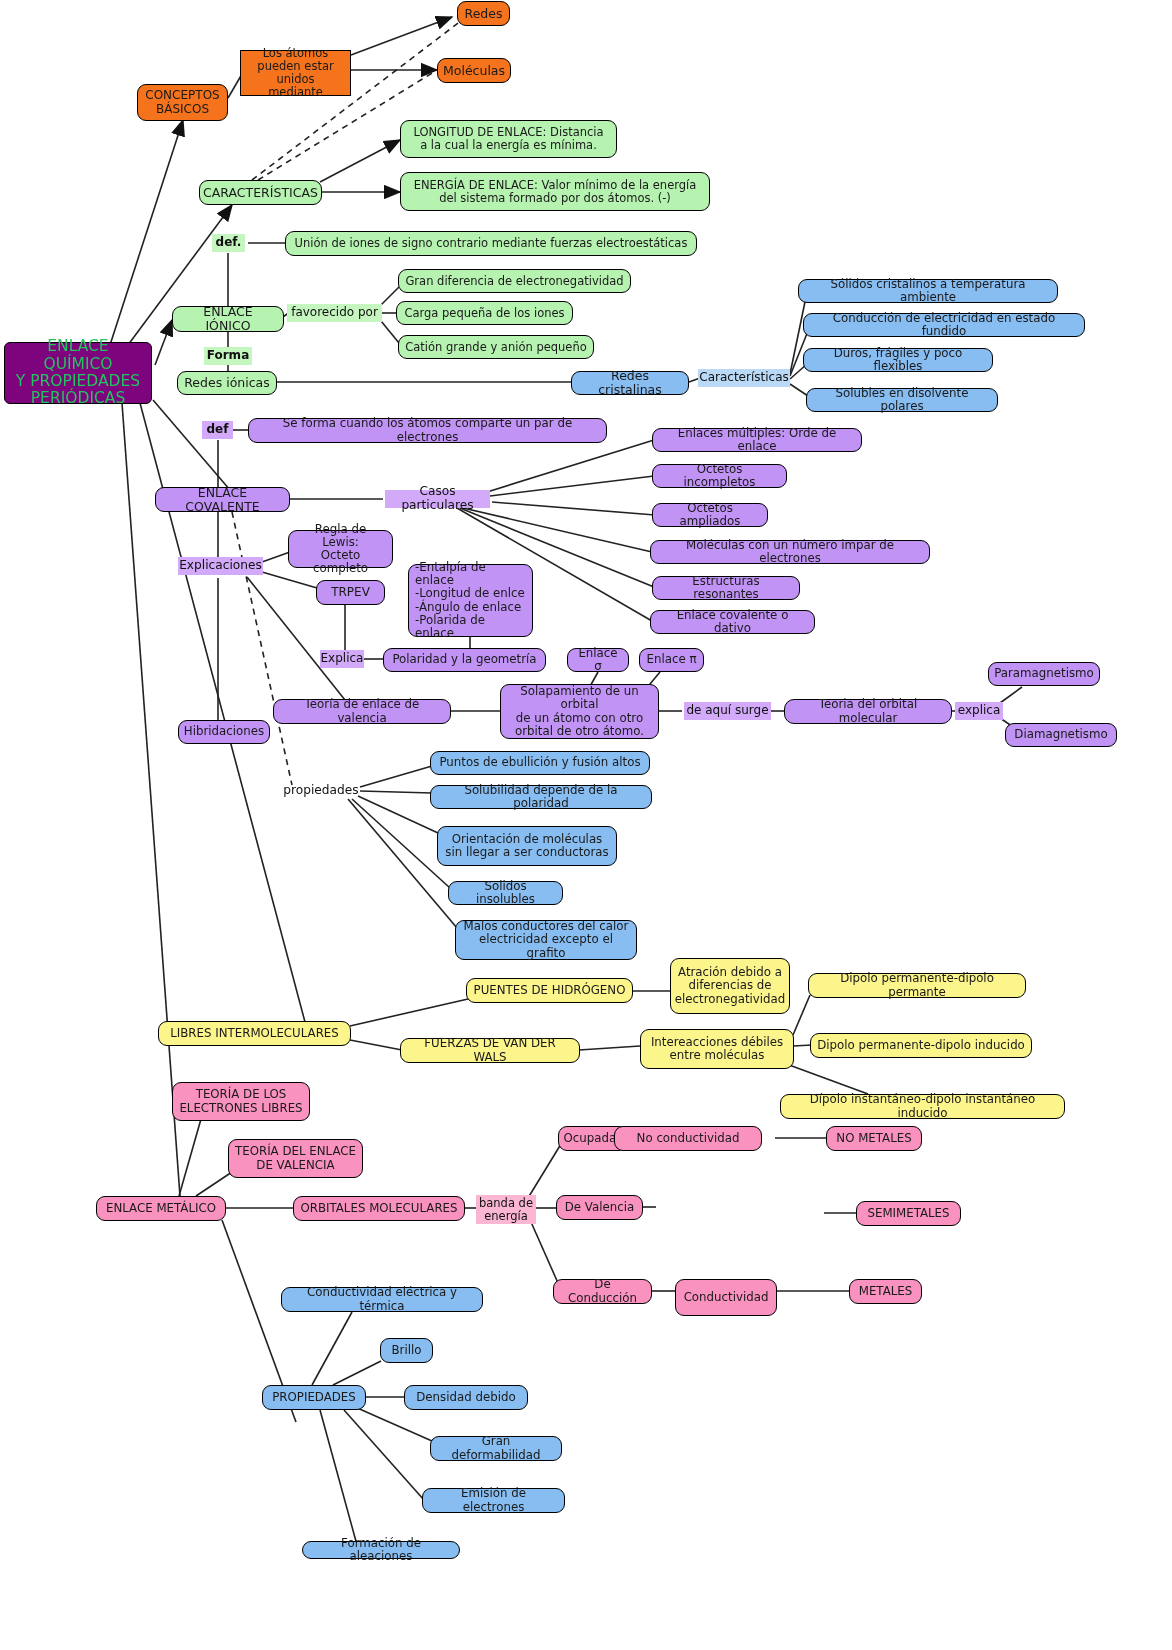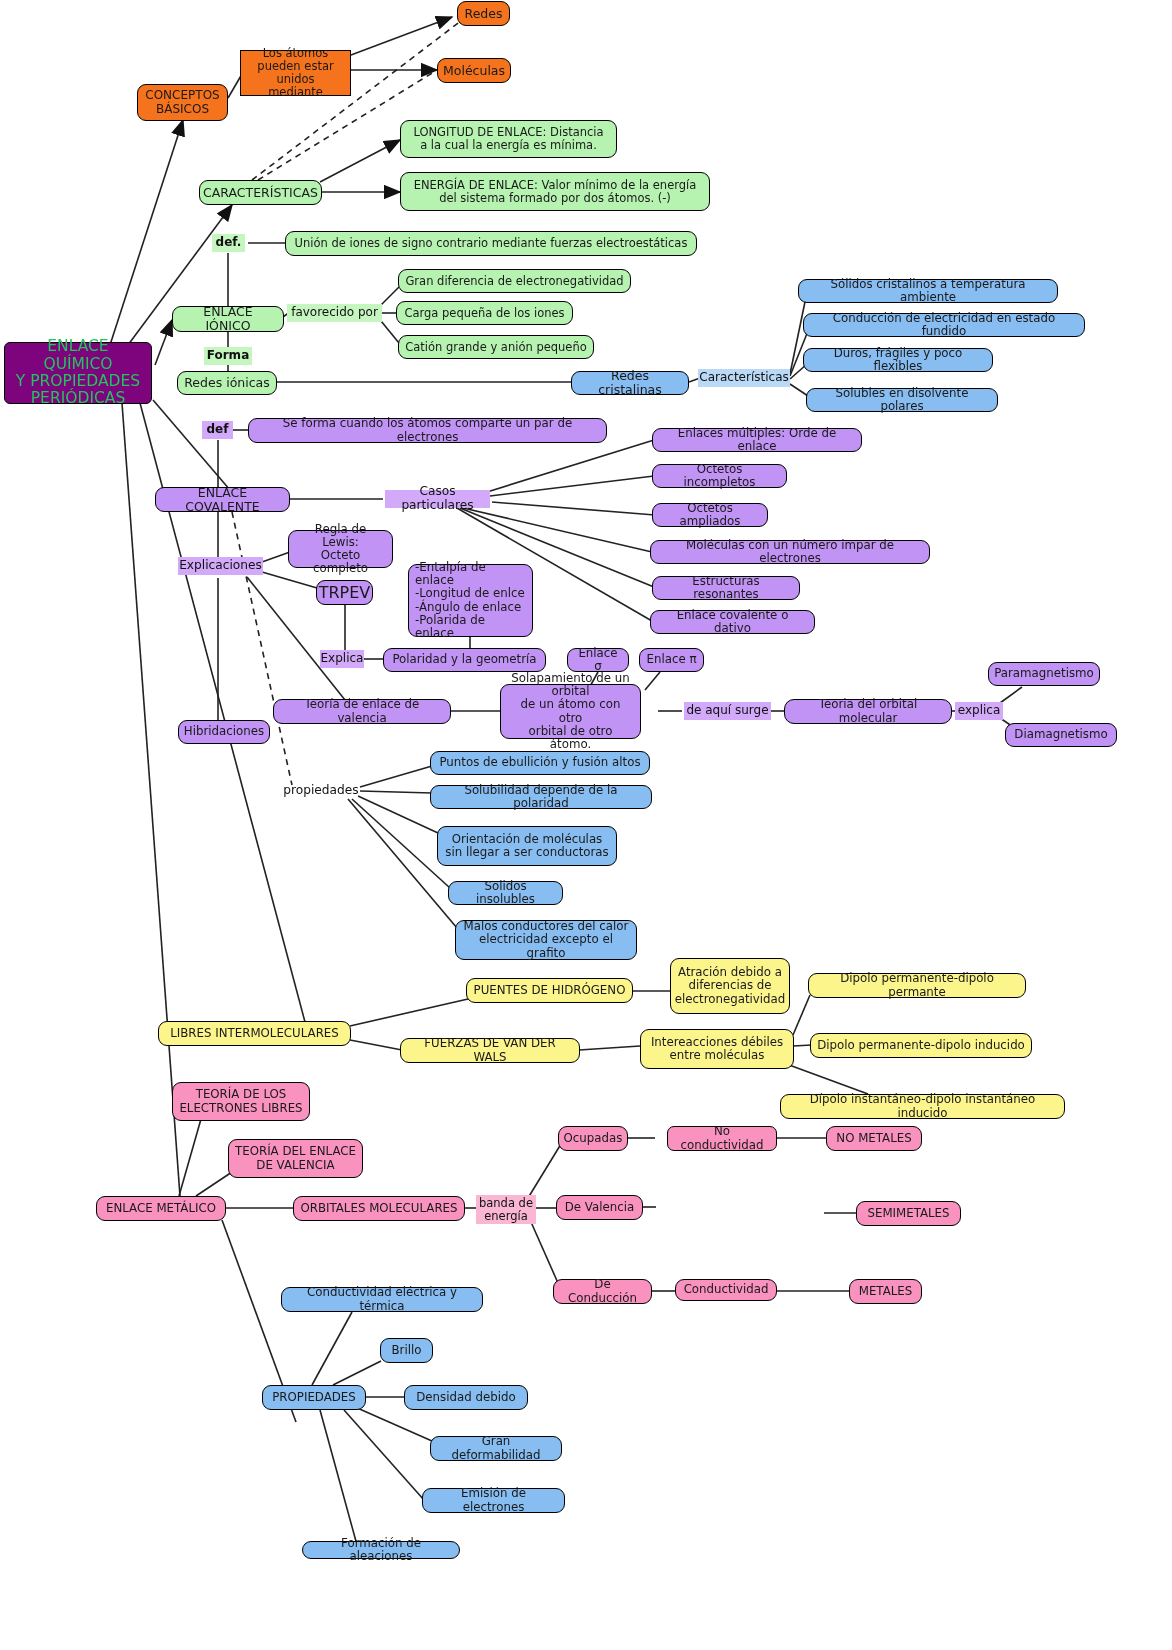--- a/index.html
+++ b/index.html
@@ -244,40 +244,40 @@
 
   <div class="node c-purple" style="left:652px;top:576px;width:148px;height:24px;font-size:11.8px;">Estructuras resonantes</div>
 
   <div class="node c-purple" style="left:650px;top:610px;width:165px;height:24px;font-size:11.8px;">Enlace covalente o dativo</div>
 
   <div class="lbl c-purple-lbl" style="left:178px;top:557px;width:85px;height:18px;font-size:12.2px;">Explicaciones</div>
 
   <div class="node c-purple" style="left:288px;top:530px;width:105px;height:38px;font-size:11.8px;">Regla de Lewis:
 Octeto completo</div>
 
-  <div class="node c-purple" style="left:316px;top:580px;width:57px;height:25px;font-size:16px;">TRPEV</div>
+  <div class="node c-purple" style="left:316px;top:580px;width:69px;height:25px;font-size:12px;">TRPEV</div>
 
   <div class="node c-purple" style="left:408px;top:564px;width:125px;height:73px;font-size:11.8px;justify-content:flex-start;padding-left:6px;text-align:left;">-Entalpía de enlace
 -Longitud de enlce
 -Ángulo de enlace
 -Polarida de enlace</div>
 
   <div class="lbl c-purple-lbl" style="left:320px;top:650px;width:44px;height:18px;font-size:12px;">Explica</div>
 
   <div class="node c-purple" style="left:383px;top:648px;width:163px;height:24px;font-size:11.8px;">Polaridad y la geometría</div>
 
   <div class="node c-purple" style="left:567px;top:648px;width:62px;height:24px;font-size:11.8px;">Enlace σ</div>
 
   <div class="node c-purple" style="left:639px;top:648px;width:65px;height:24px;font-size:11.8px;">Enlace π</div>
 
   <div class="node c-purple" style="left:273px;top:699px;width:178px;height:25px;font-size:11.8px;">Teoría de enlace de valencia</div>
 
   <div class="node c-purple" style="left:178px;top:720px;width:92px;height:24px;font-size:11.8px;">Hibridaciones</div>
 
-  <div class="node c-purple" style="left:500px;top:684px;width:141px;height:55px;font-size:11.8px;">Solapamiento de un orbital
+  <div class="node c-purple" style="left:500px;top:684px;width:159px;height:55px;font-size:11.8px;">Solapamiento de un orbital
 de un átomo con otro
 orbital de otro átomo.</div>
 
   <div class="lbl c-purple-lbl" style="left:684px;top:702px;width:87px;height:18px;font-size:12px;">de aquí surge</div>
 
   <div class="node c-purple" style="left:784px;top:699px;width:168px;height:25px;font-size:11.8px;border-radius:10px;">Teoria del orbital molecular</div>
 
   <div class="lbl c-purple-lbl" style="left:955px;top:702px;width:48px;height:18px;font-size:12px;">explica</div>
 
   <div class="node c-purple" style="left:988px;top:662px;width:112px;height:24px;font-size:11.8px;">Paramagnetismo</div>
@@ -325,32 +325,32 @@
 
   <div class="node c-pink" style="left:96px;top:1196px;width:130px;height:25px;font-size:11.8px;">ENLACE METÁLICO</div>
 
   <div class="node c-pink" style="left:293px;top:1196px;width:172px;height:25px;font-size:11.8px;">ORBITALES MOLECULARES</div>
 
   <div class="lbl c-pink-lbl" style="left:476px;top:1195px;width:60px;height:29px;font-size:11.5px;">banda de
 energía</div>
 
   <div class="node c-pink" style="left:558px;top:1126px;width:70px;height:25px;font-size:11.8px;">Ocupadas</div>
 
-  <div class="node c-pink" style="left:667px;top:1126px;width:110px;height:25px;font-size:11.8px;border-radius:7px;">No conductividad</div>
+  <div class="node c-pink" style="left:614px;top:1126px;width:148px;height:25px;font-size:11.8px;">No conductividad</div>
 
   <div class="node c-pink" style="left:826px;top:1126px;width:96px;height:25px;font-size:11.8px;">NO METALES</div>
 
   <div class="node c-pink" style="left:556px;top:1195px;width:87px;height:25px;font-size:11.8px;">De Valencia</div>
 
 
   <div class="node c-pink" style="left:856px;top:1201px;width:105px;height:25px;font-size:11.8px;">SEMIMETALES</div>
 
   <div class="node c-pink" style="left:553px;top:1279px;width:99px;height:25px;font-size:11.8px;">De Conducción</div>
 
-  <div class="node c-pink" style="left:675px;top:1279px;width:102px;height:22px;font-size:11.8px;">Conductividad</div>
+  <div class="node c-pink" style="left:675px;top:1279px;width:102px;height:37px;font-size:11.8px;">Conductividad</div>
 
   <div class="node c-pink" style="left:849px;top:1279px;width:73px;height:25px;font-size:11.8px;">METALES</div>
 
   <div class="node c-blue" style="left:281px;top:1287px;width:202px;height:25px;font-size:11.8px;">Conductividad eléctrica y térmica</div>
 
   <div class="node c-blue" style="left:262px;top:1385px;width:104px;height:25px;font-size:11.8px;">PROPIEDADES</div>
 
   <div class="node c-blue" style="left:380px;top:1338px;width:53px;height:25px;font-size:11.8px;">Brillo</div>
 
   <div class="node c-blue" style="left:404px;top:1385px;width:124px;height:25px;font-size:11.8px;">Densidad debido</div>

